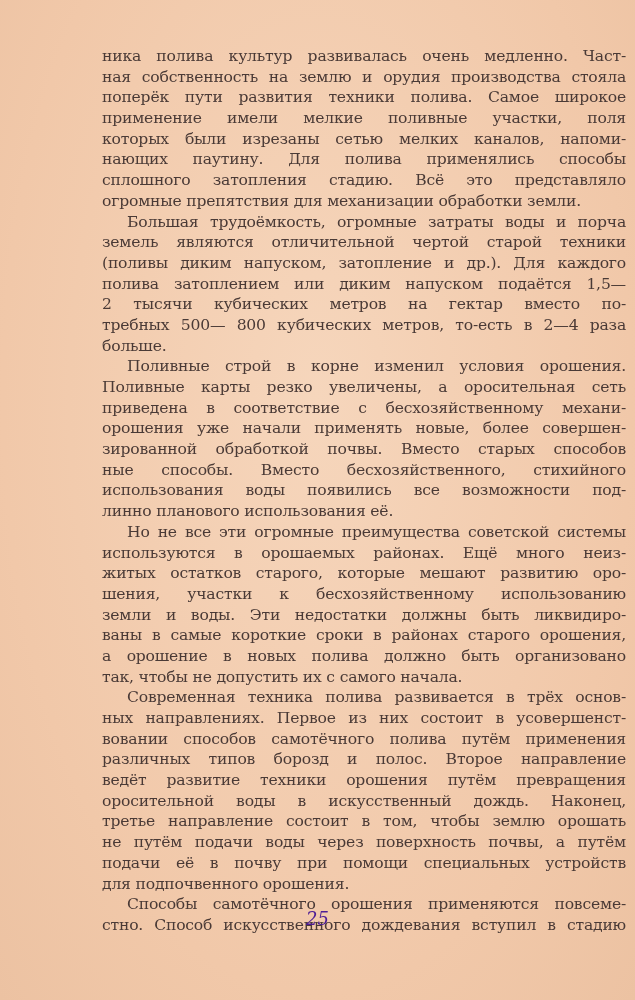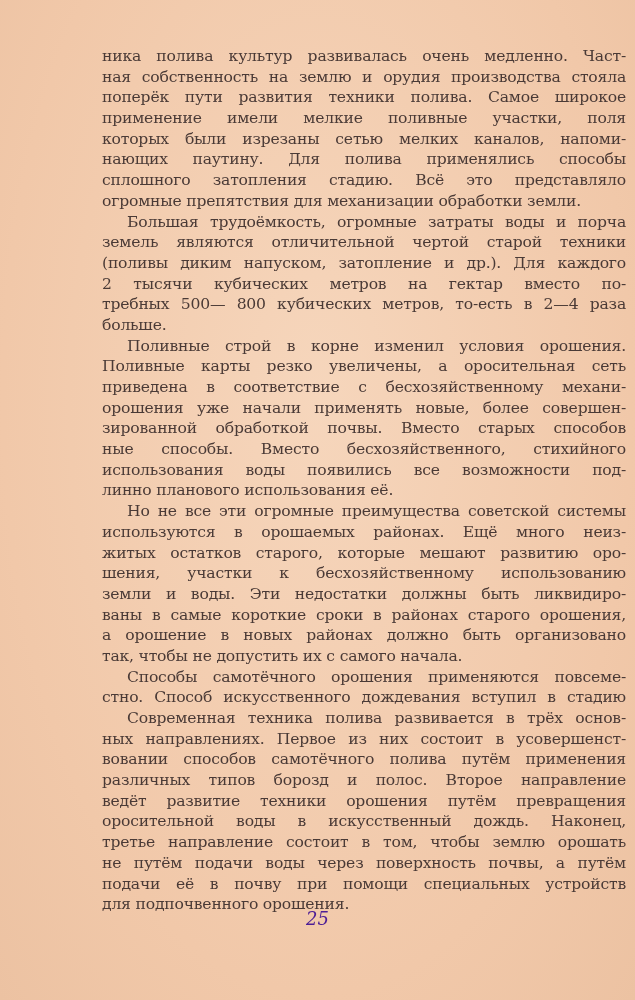--- a/index.html
+++ b/index.html
@@ -50,20 +50,21 @@
       <span class="line">применение имели мелкие поливные участки, поля</span>
       <span class="line">которых были изрезаны сетью мелких каналов, напоми-</span>
       <span class="line">нающих паутину. Для полива применялись способы</span>
       <span class="line">сплошного затопления стадию. Всё это представляло</span>
       <span class="line last">огромные препятствия для механизации обработки земли.</span>
     </div>
     <div>
       <span class="line indent">Большая трудоёмкость, огромные затраты воды и порча</span>
       <span class="line">земель являются отличительной чертой старой техники</span>
       <span class="line">(поливы диким напуском, затопление и др.). Для каждого</span>
+      <span class="line">полива затоплением или диким напуском подаётся 1,5—</span>
       <span class="line">2 тысячи кубических метров на гектар вместо по-</span>
       <span class="line">требных 500— 800 кубических метров, то-есть в 2—4 раза</span>
       <span class="line last">больше.</span>
     </div>
     <div>
       <span class="line indent">Поливные строй в корне изменил условия орошения.</span>
       <span class="line">Поливные карты резко увеличены, а оросительная сеть</span>
       <span class="line">приведена в соответствие с бесхозяйственному механи-</span>
       <span class="line">орошения уже начали применять новые, более совершен-</span>
       <span class="line">зированной обработкой почвы. Вместо старых способов</span>
@@ -71,33 +72,33 @@
       <span class="line">использования воды появились все возможности под-</span>
       <span class="line last">линно планового использования её.</span>
     </div>
     <div>
       <span class="line indent">Но не все эти огромные преимущества советской системы</span>
       <span class="line">используются в орошаемых районах. Ещё много неиз-</span>
       <span class="line">житых остатков старого, которые мешают развитию оро-</span>
       <span class="line">шения, участки к бесхозяйственному использованию</span>
       <span class="line">земли и воды. Эти недостатки должны быть ликвидиро-</span>
       <span class="line">ваны в самые короткие сроки в районах старого орошения,</span>
-      <span class="line">а орошение в новых районах должно быть организовано</span>
+      <span class="line">а орошение в новых полива должно быть организовано</span>
       <span class="line last">так, чтобы не допустить их с самого начала.</span>
-    </div>
-    <div>
-      <span class="line indent">Способы самотёчного орошения применяются повсеме-</span>
-      <span class="line">стно. Способ искусственного дождевания вступил в стадию</span>
     </div>
     <div>
       <span class="line indent">Современная техника полива развивается в трёх основ-</span>
       <span class="line">ных направлениях. Первое из них состоит в усовершенст-</span>
       <span class="line">вовании способов самотёчного полива путём применения</span>
       <span class="line">различных типов борозд и полос. Второе направление</span>
       <span class="line">ведёт развитие техники орошения путём превращения</span>
       <span class="line">оросительной воды в искусственный дождь. Наконец,</span>
       <span class="line">третье направление состоит в том, чтобы землю орошать</span>
       <span class="line">не путём подачи воды через поверхность почвы, а путём</span>
       <span class="line">подачи её в почву при помощи специальных устройств</span>
       <span class="line last">для подпочвенного орошения.</span>
     </div>
+    <div>
+      <span class="line indent">Способы самотёчного орошения применяются повсеме-</span>
+      <span class="line">стно. Способ искусственного дождевания вступил в стадию</span>
+    </div>
   </div>
 <div class="pageno">25</div>
 
 </body></html>

